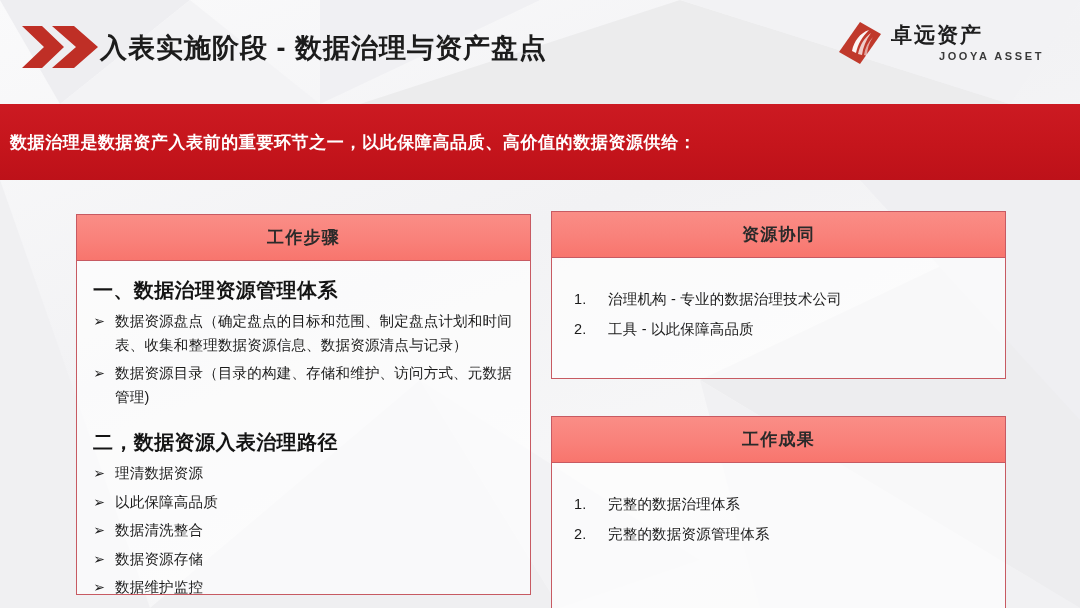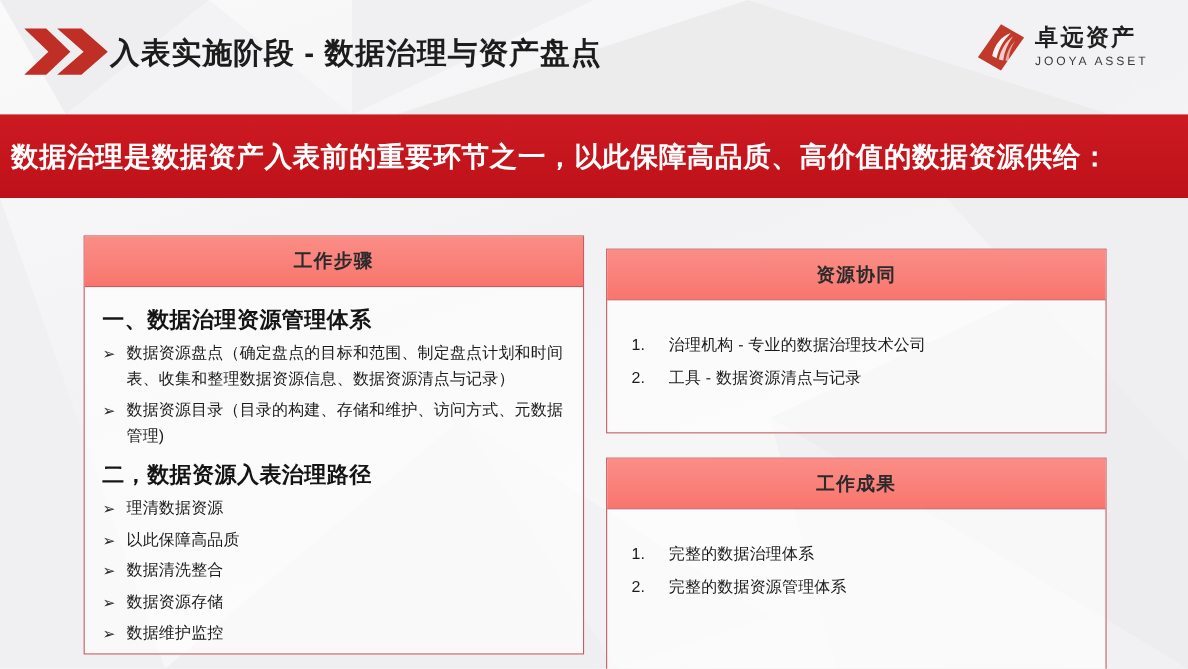--- a/index.html
+++ b/index.html
@@ -33,31 +33,31 @@
     letter-spacing:1px;line-height:44px;
     white-space:nowrap;
   }
   .logo{
     position:absolute;right:36px;top:21px;
     display:flex;gap:9px;
   }
   .logo-mark{width:44px;height:44px;flex:0 0 auto;}
   .logo-txt{display:flex;flex-direction:column;justify-content:center;}
   .logo-cn{font-size:21px;font-weight:bold;color:#1f1f1f;letter-spacing:2px;line-height:24px;}
-  .logo-en{font-size:11px;font-weight:normal;color:#3a3a3a;letter-spacing:2.6px;line-height:15px;margin-top:2px;}
+  .logo-en{font-size:11px;font-weight:bold;color:#3a3a3a;letter-spacing:2.6px;line-height:15px;margin-top:2px;margin-left:48px;}
 
   
   .banner{
     position:absolute;left:0;top:104px;width:1080px;height:76px;
     background:linear-gradient(180deg,#cc1a22 0%,#c5151c 55%,#bd1119 100%);
     display:flex;align-items:center;
     z-index:3;
   }
   .banner-text{
-    color:#ffffff;font-size:25px;font-weight:bold;letter-spacing:0.6px;
+    color:#ffffff;font-size:17px;font-weight:bold;letter-spacing:0.6px;
     padding-left:10px;white-space:nowrap;
   }
 
   
   .panel{
     position:absolute;
     background:rgba(255,255,255,0.62);
     border:1px solid #c75a62;
     box-sizing:border-box;
     z-index:2;
@@ -70,42 +70,42 @@
   .panel-head .ht{
     font-size:17px;color:#2a2a2a;font-weight:bold;letter-spacing:1.2px;
   }
   .panel-body{padding:14px 18px 10px 18px;}
 
   
   #panel-steps{left:76px;top:214px;width:455px;height:381px;}
   #panel-steps .panel-body{padding:12px 14px 0 14px;}
 
   
-  #panel-resource{left:551px;top:226px;width:455px;height:168px;}
+  #panel-resource{left:551px;top:211px;width:455px;height:168px;}
   #panel-outcome{left:551px;top:416px;width:455px;height:210px;}
   #panel-resource .panel-body,#panel-outcome .panel-body{padding:26px 18px 0 22px;}
 
   
   .sec-title{
     font-size:20px;font-weight:bold;color:#141414;
     margin:4px 0 6px 2px;letter-spacing:0.4px;
   }
   .bullet{
     display:flex;align-items:flex-start;gap:8px;
     margin:0 0 5px 0;
   }
   .bullet .mark{
     flex:0 0 auto;width:16px;color:#222;font-size:14px;line-height:23px;
     text-align:center;
   }
   .bullet .btxt{
     font-size:14.5px;color:#1a1a1a;line-height:23.5px;letter-spacing:0.2px;
     flex:1 1 auto;
   }
-  .sec2{margin-top:9px;}
+  .sec2{margin-top:20px;}
   .sec2 .bullet{margin-bottom:5px;}
 
   
   .nlist{margin:0;padding:0;list-style:none;}
   .nlist li{
     display:flex;align-items:flex-start;gap:16px;
     font-size:14.5px;color:#1a1a1a;line-height:30px;letter-spacing:0.2px;
   }
   .nlist li .num{flex:0 0 auto;width:18px;text-align:left;}
   .nlist li .ltxt{flex:1 1 auto;}
@@ -214,21 +214,21 @@
       <span class="ht">资源协同</span>
     </div>
     <div class="panel-body">
       <ul class="nlist">
         <li>
           <span class="num">1.</span>
           <span class="ltxt">治理机构 - 专业的数据治理技术公司</span>
         </li>
         <li>
           <span class="num">2.</span>
-          <span class="ltxt">工具 - 数据资源清点与记录</span>
+          <span class="ltxt">工具 - 以此保障高品质</span>
         </li>
       </ul>
     </div>
   </div>
 
   <div class="panel" id="panel-outcome">
     <div class="panel-head">
       <span class="ht">工作成果</span>
     </div>
     <div class="panel-body">

